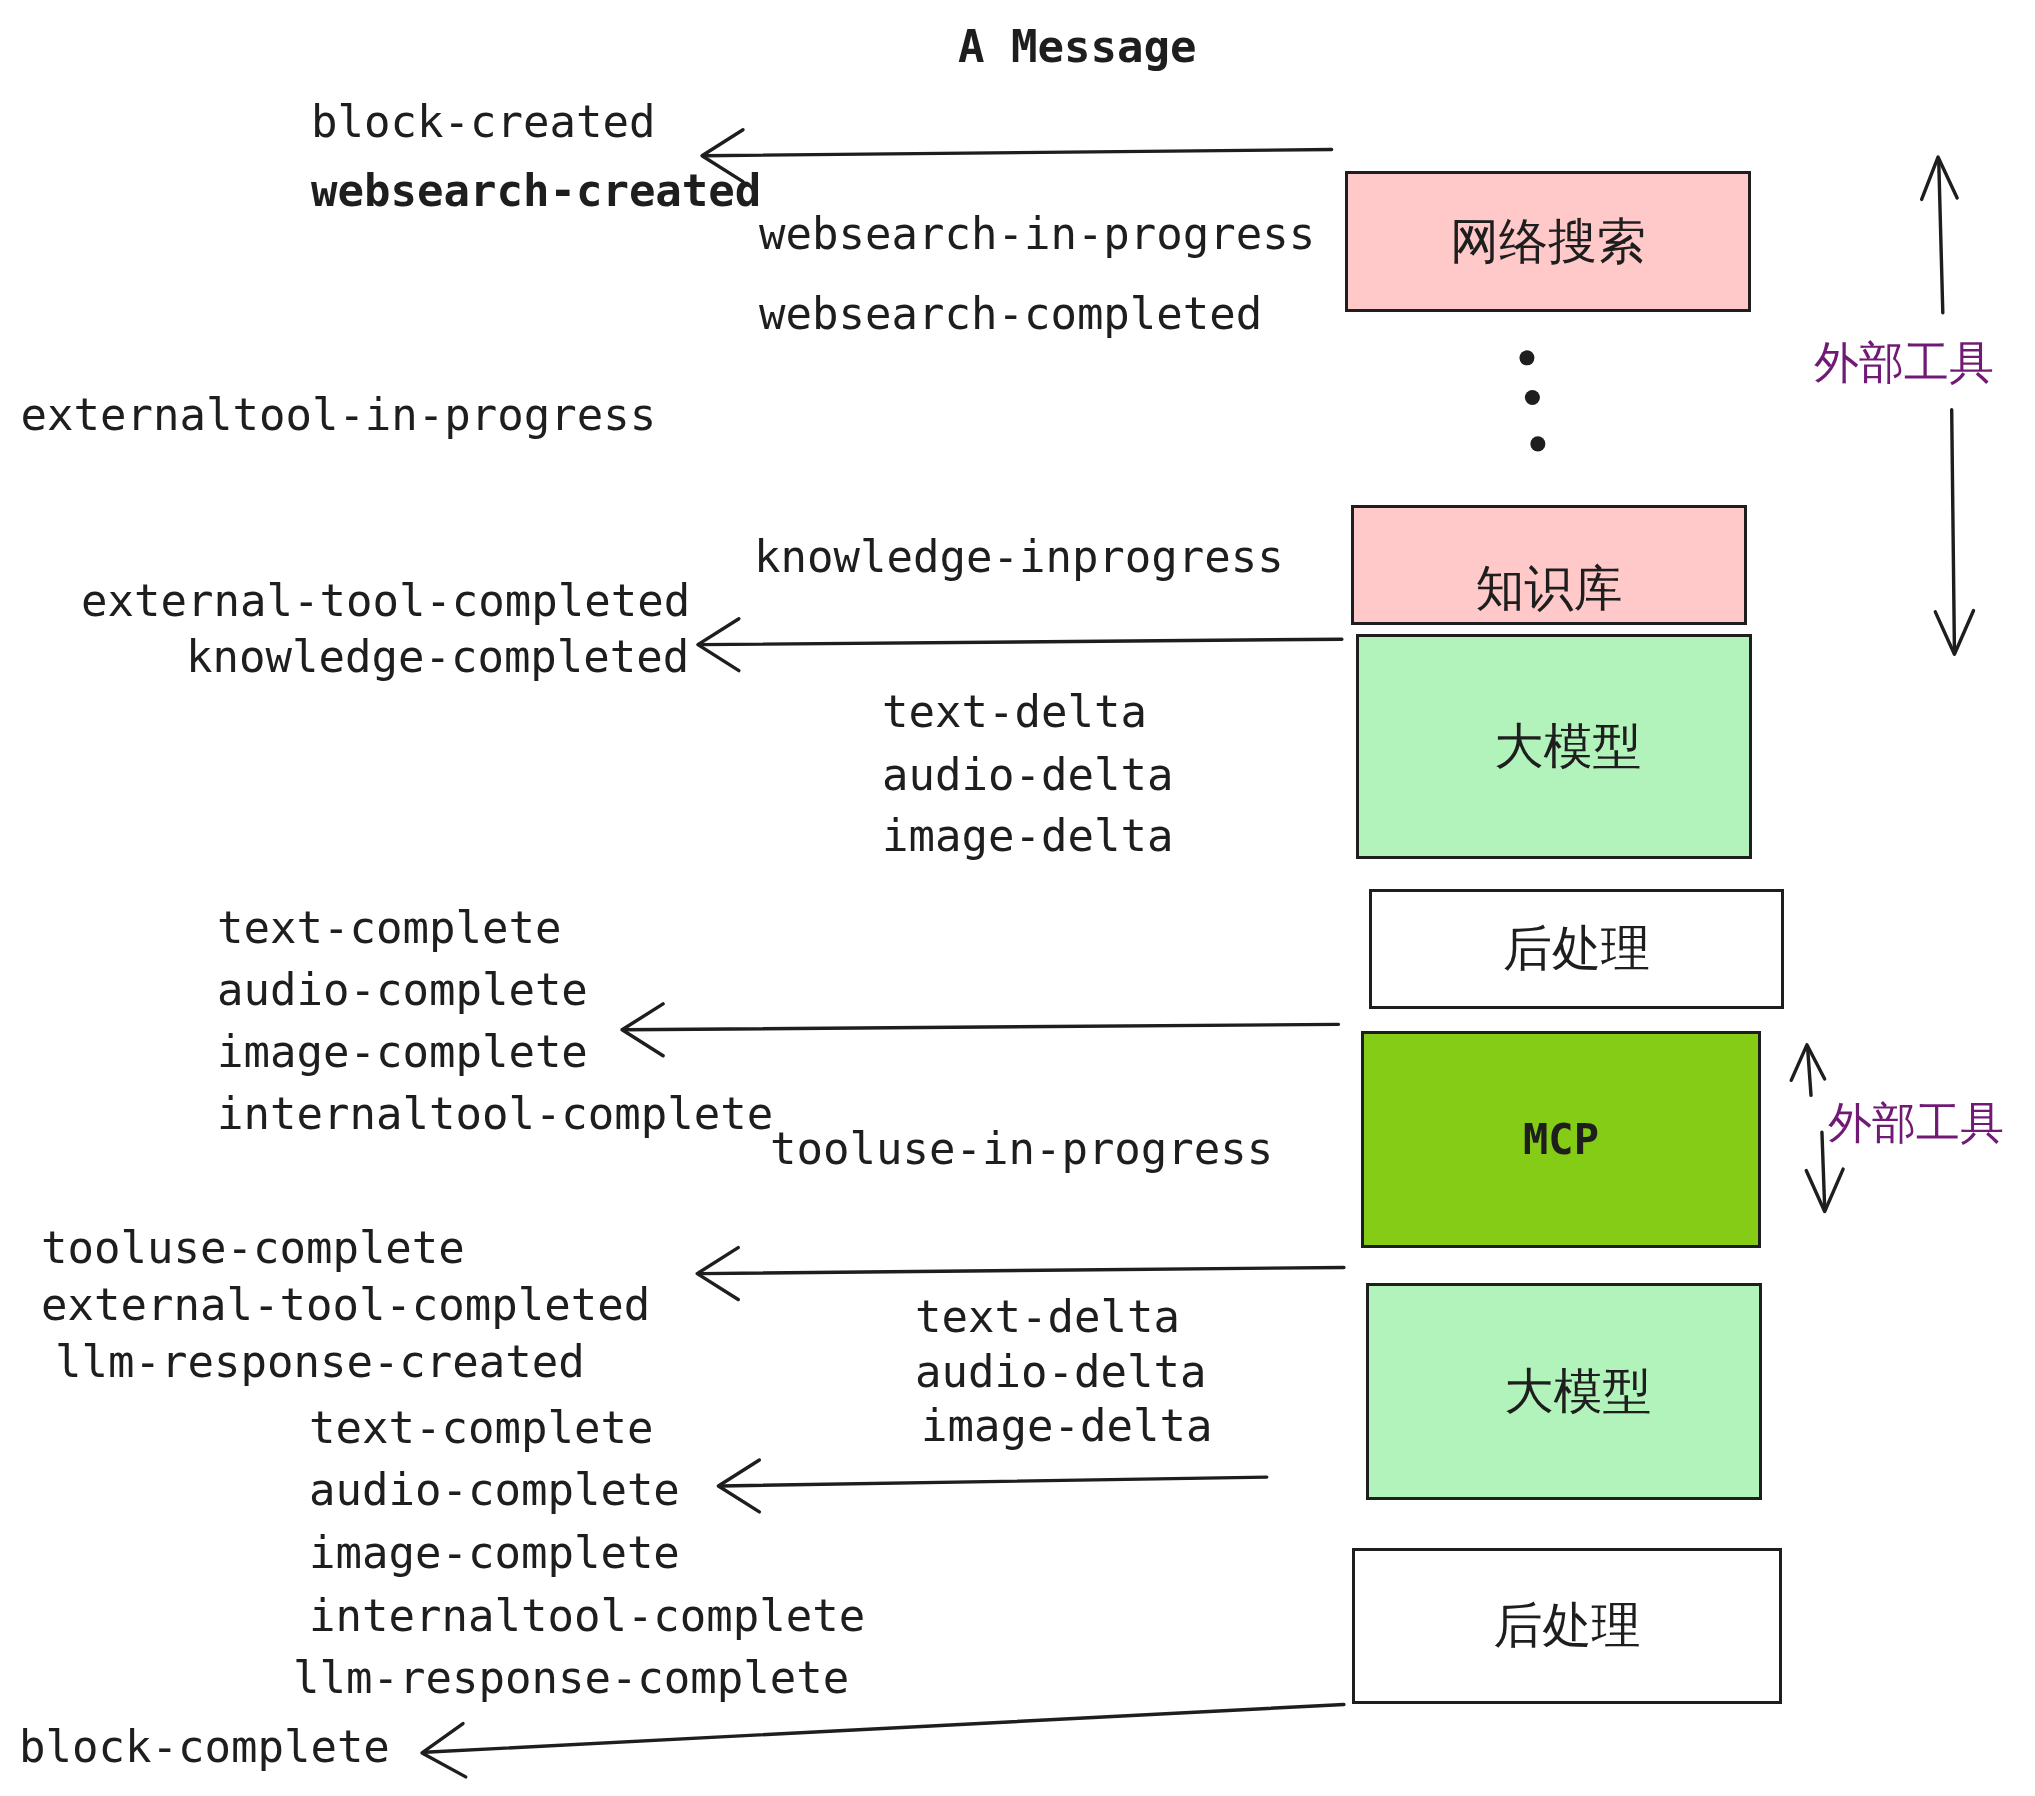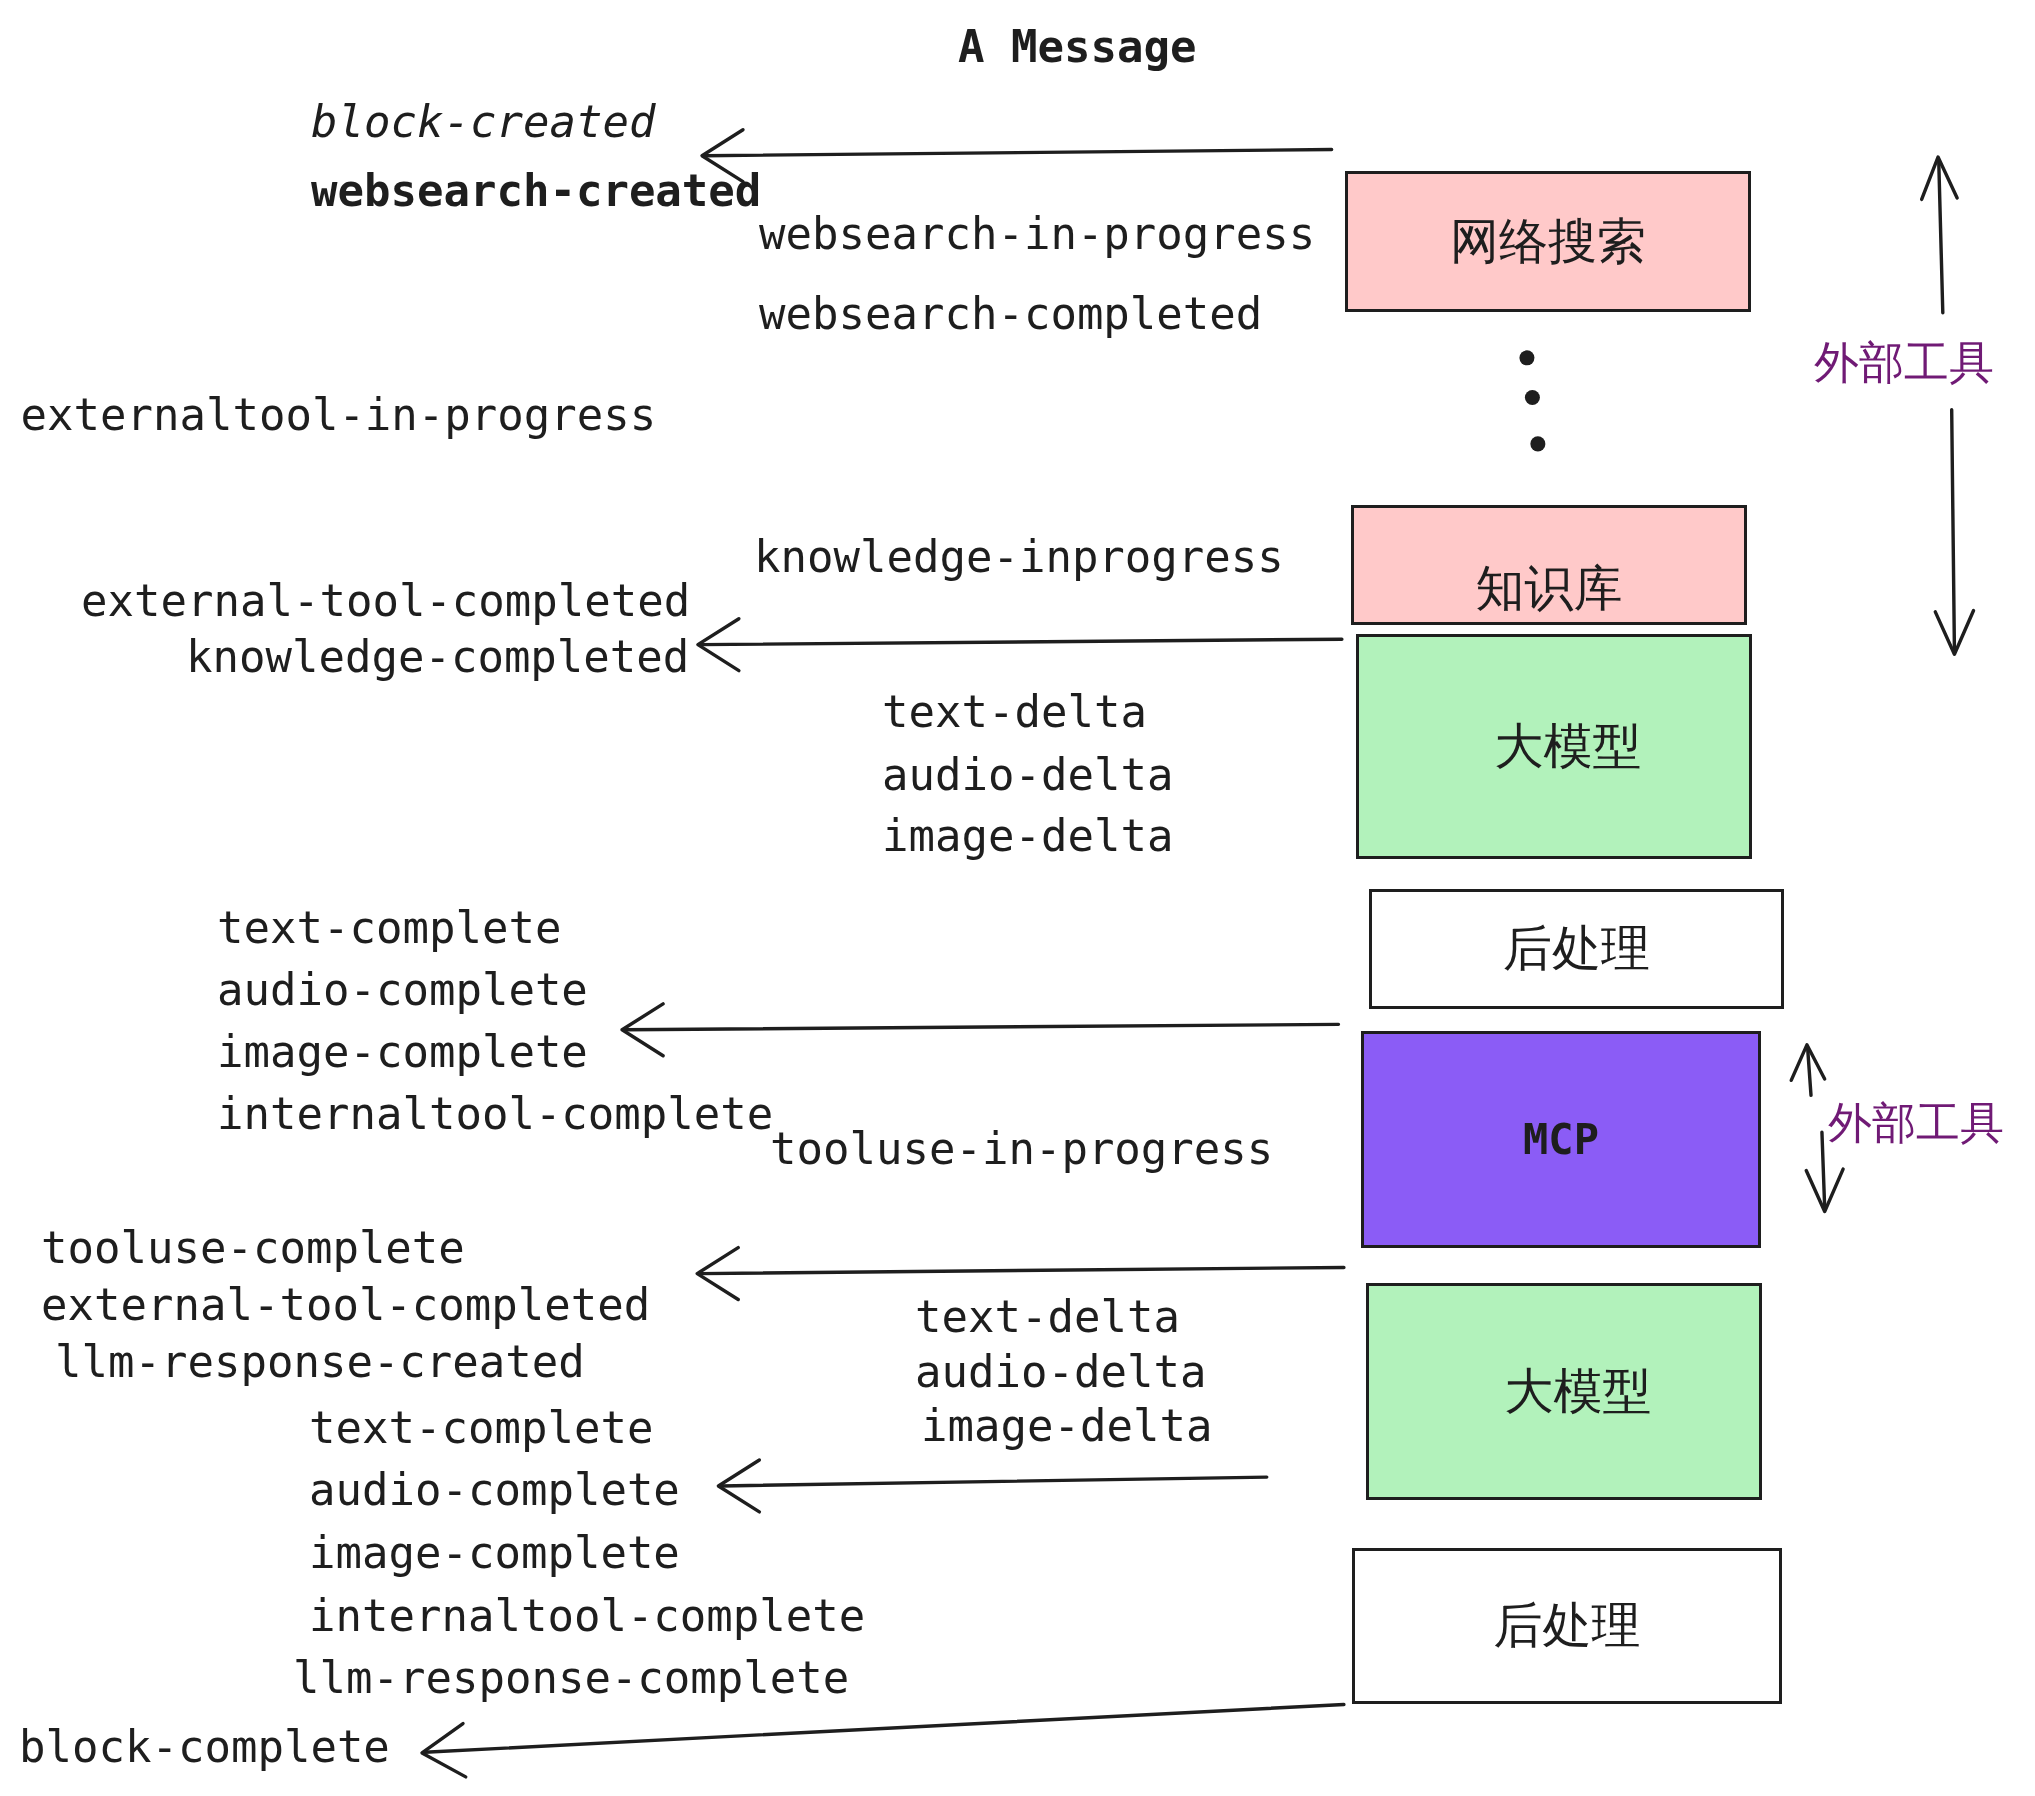--- a/index.html
+++ b/index.html
@@ -28,42 +28,42 @@
     position:absolute;
     border:3.4px solid #1e1e1e;
     box-sizing:border-box;
     display:flex; align-items:center; justify-content:center;
     font-size:49px;
     color:#1e1e1e;
     font-family:"DejaVu Sans", sans-serif;
   }
   .box.pink   { background:#ffc9c9; }
   .box.green  { background:#b2f2bb;padding-left:28px; }
-  .box.yellow { background:#8b5cf6; }
+  .box.yellow { background:#84cc16; }
   .box.white  { background:#ffffff; }
   .box.mono   { font-family:"DejaVu Sans Mono", monospace; font-size:42px; font-weight:bold; }
   .annot {
     position:absolute;
     font-size:45px;
     white-space:nowrap;
     color:#701a75;
     font-family:Liberation Sans, sans-serif;
   }
   svg.overlay { position:absolute; left:0; top:0; }
   svg.overlay path { stroke:#1e1e1e; stroke-width:5; fill:none; stroke-linecap:round; stroke-linejoin:round; }
   svg.overlay circle { fill:#1e1e1e; stroke:none; }
 </style>
 </head>
 <body>
 
 <div class="canvas">
 
   <div class="title" style="left:958px; top:20.5px;">A Message</div>
 
-  <div class="ev" style="left:311px;  top:100px;font-style:italic;">block-created</div>
+  <div class="ev" style="left:311px;  top:100px;">block-created</div>
   <div class="ev" style="left:311px;  top:169px;font-weight:bold;">websearch-created</div>
   <div class="ev" style="left:20.5px;   top:393px;">externaltool-in-progress</div>
   <div class="ev" style="left:81px;  top:579px;">external-tool-completed</div>
   <div class="ev" style="left:186px;  top:635px;">knowledge-completed</div>
   <div class="ev" style="left:217px;  top:906px;">text-complete</div>
   <div class="ev" style="left:217px;  top:968px;">audio-complete</div>
   <div class="ev" style="left:217px;  top:1030px;">image-complete</div>
   <div class="ev" style="left:217px;  top:1092px;">internaltool-complete</div>
   <div class="ev" style="left:41px;   top:1226px;">tooluse-complete</div>
   <div class="ev" style="left:41px;   top:1283px;">external-tool-completed</div>

